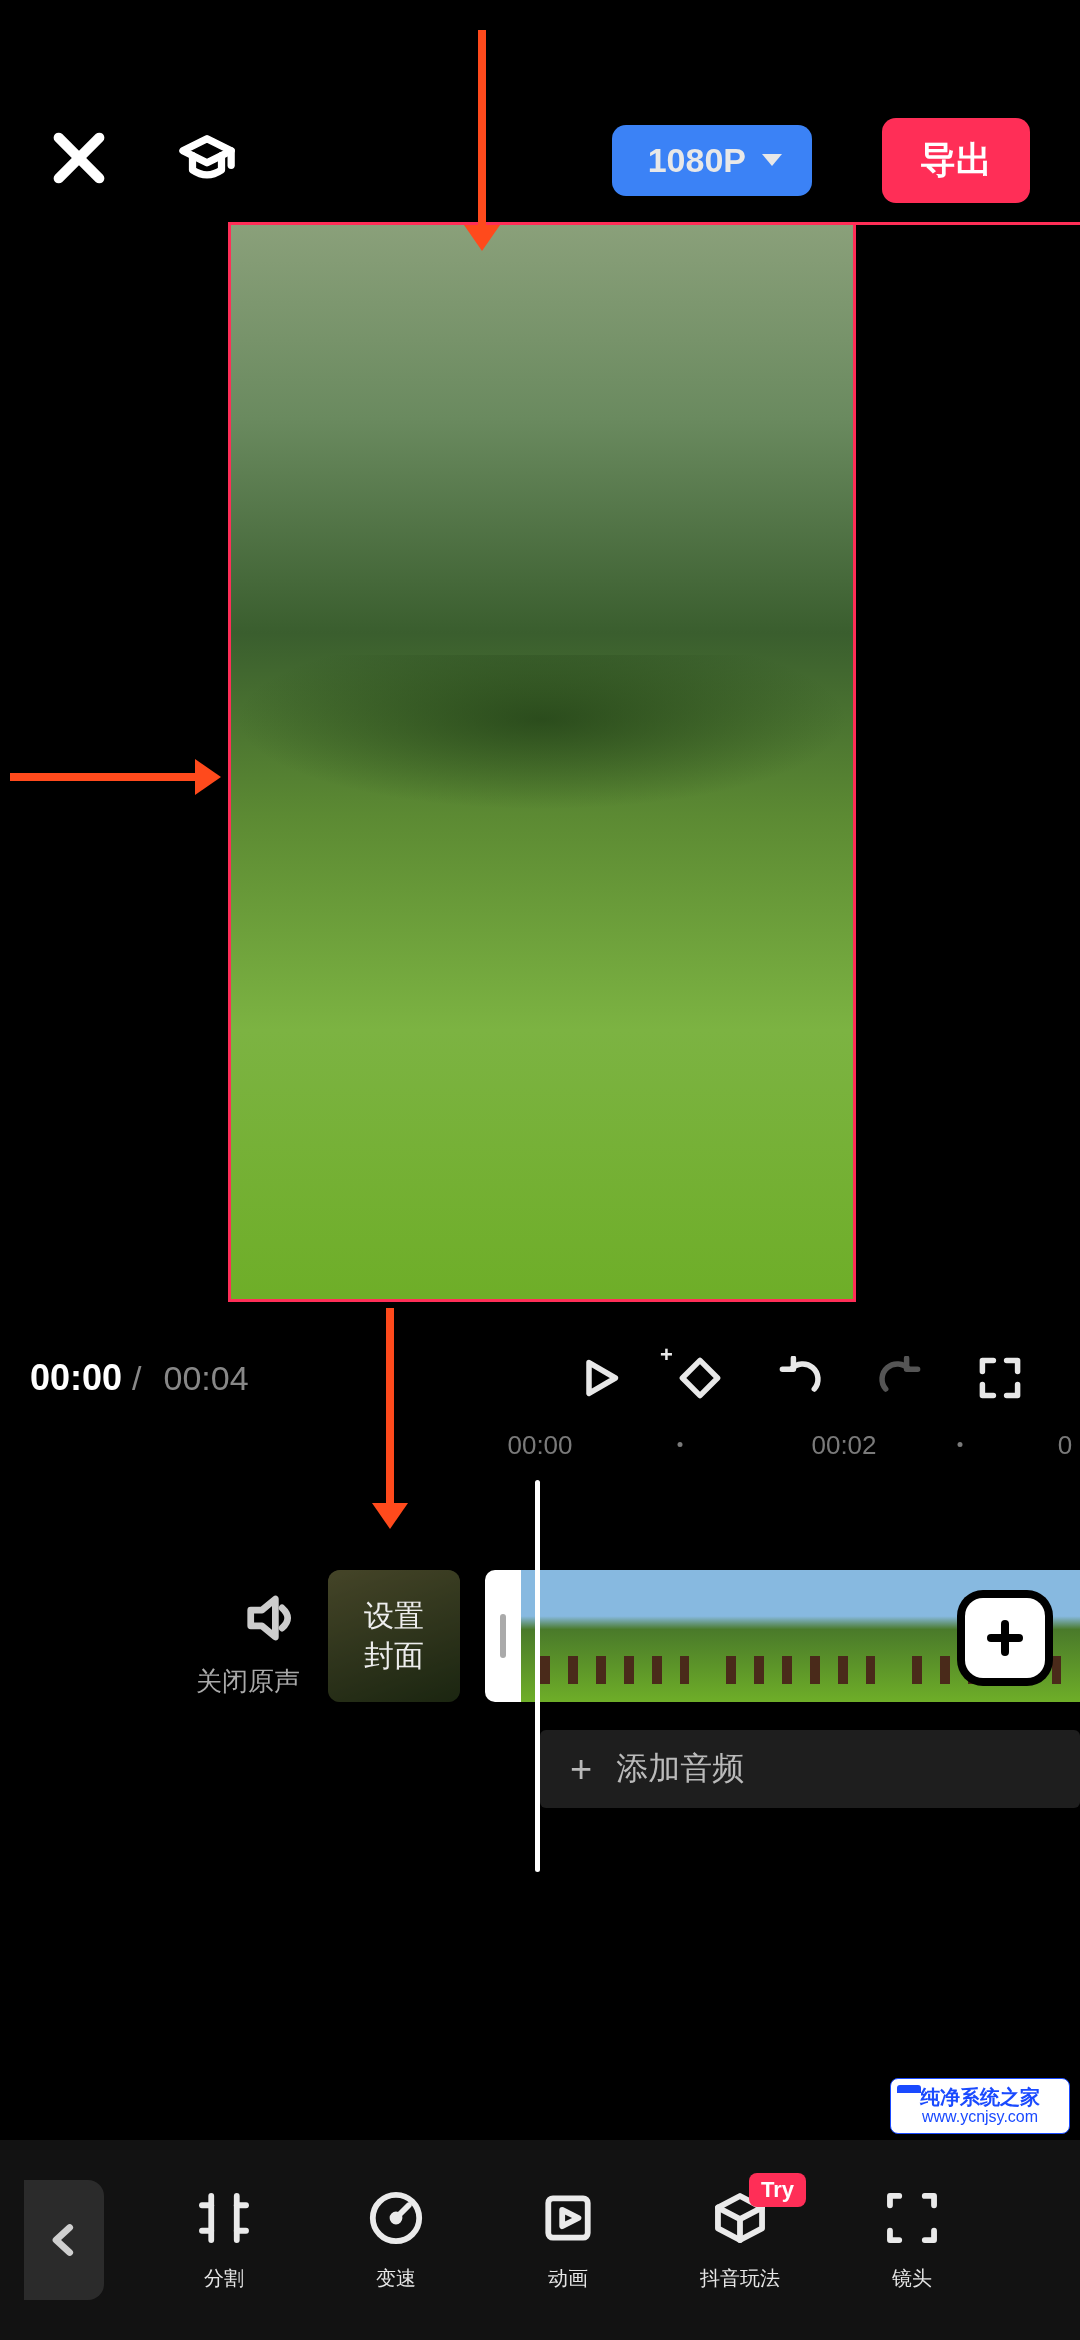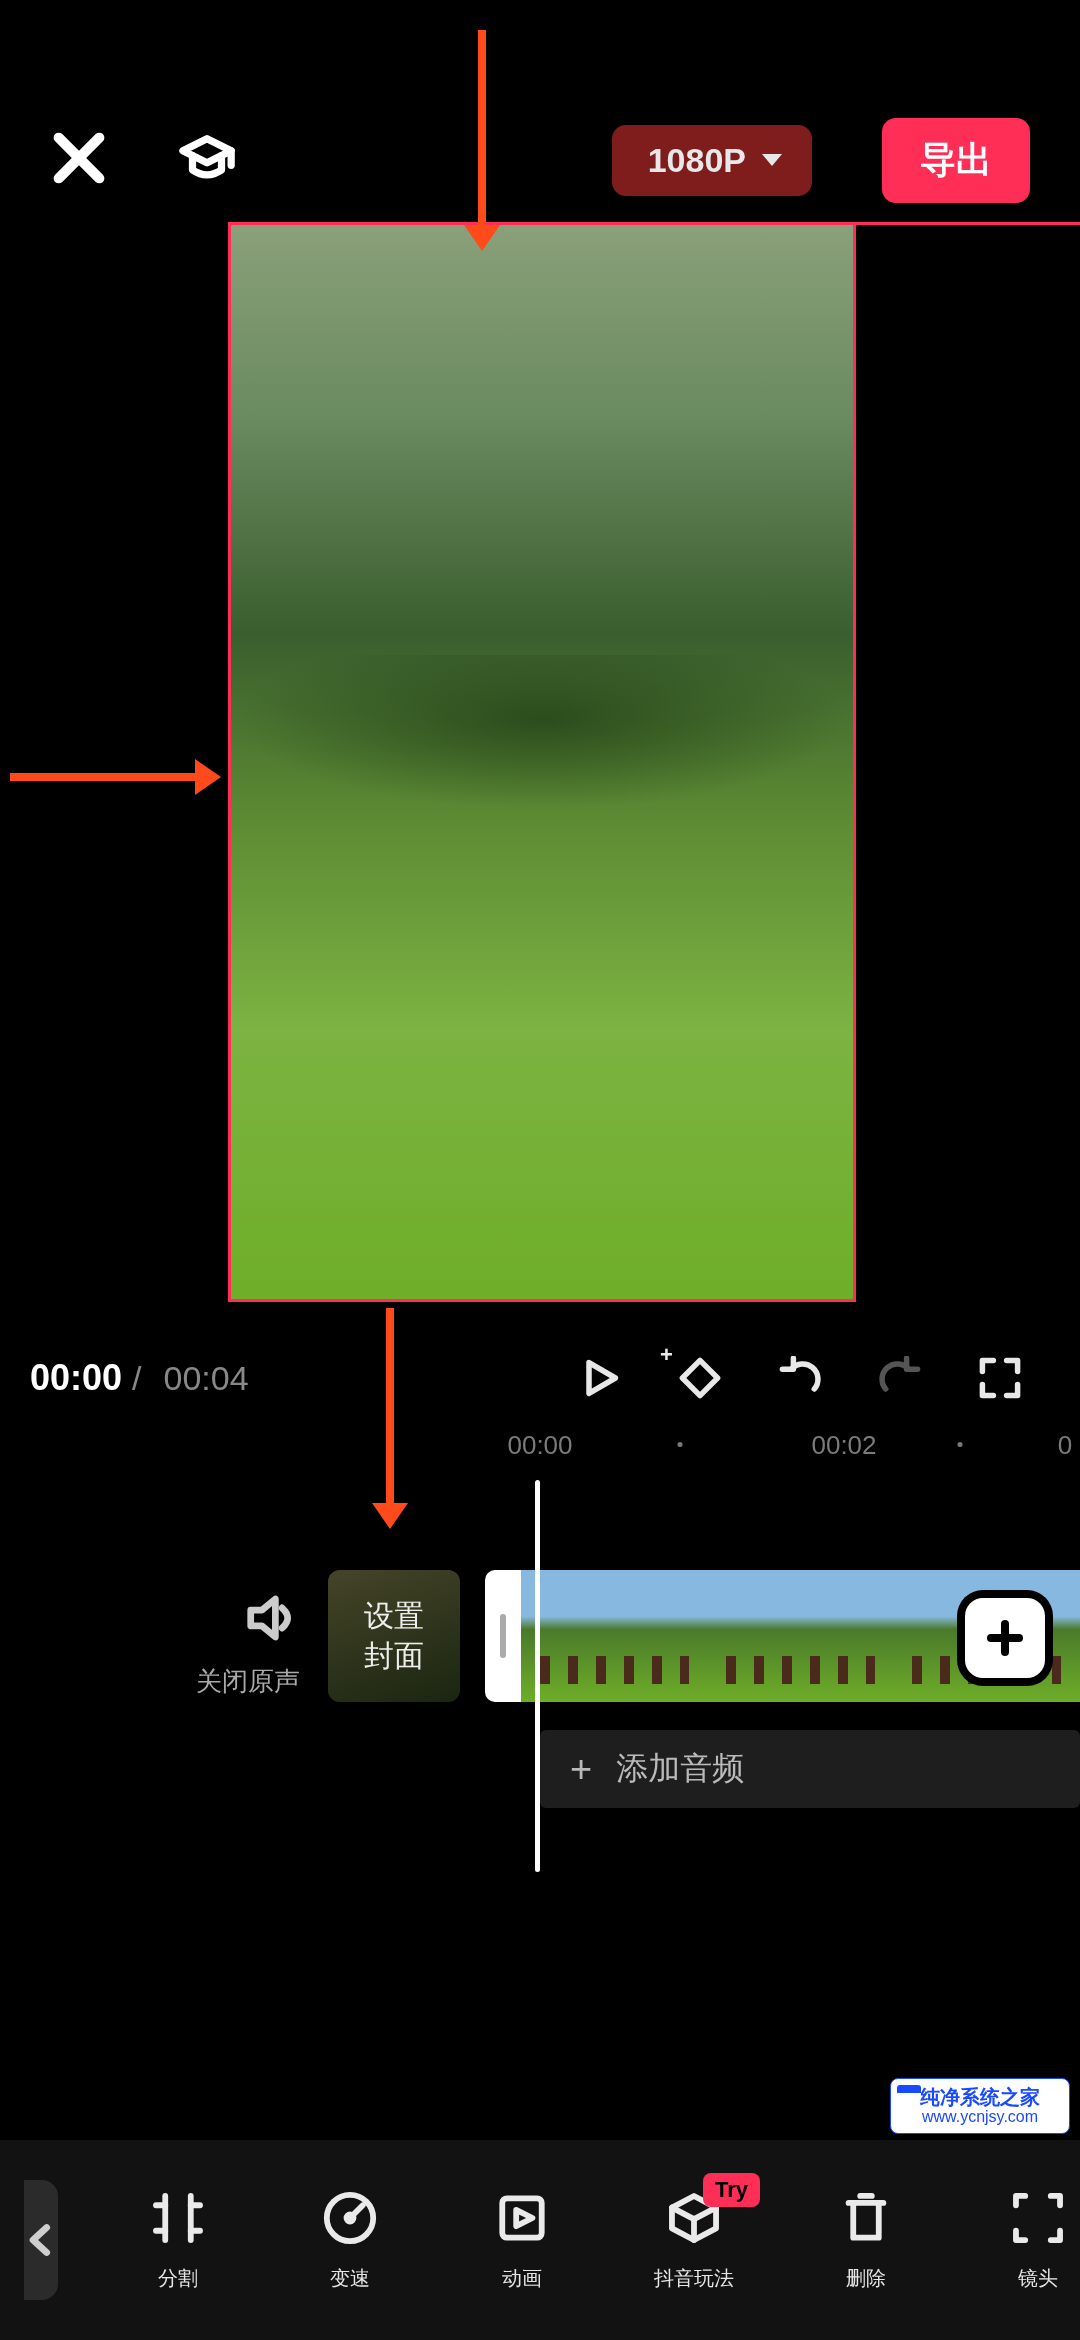--- a/index.html
+++ b/index.html
@@ -24,21 +24,21 @@
     padding: 0 50px;
     gap: 70px;
   }
   .topbar .close svg,
   .topbar .academy svg { width: 58px; height: 58px; }
   .topbar .close svg line { stroke: #fff; stroke-width: 7; stroke-linecap: round; }
   .topbar .academy svg path,
   .topbar .academy svg line { stroke: #fff; stroke-width: 6; fill: none; stroke-linecap: round; stroke-linejoin: round; }
   .topbar .spacer { flex: 1; }
   .res-pill {
-    background: #7f1d1d;
+    background: #3b82f6;
     border-radius: 14px;
     padding: 16px 30px 16px 36px;
     display: flex;
     align-items: center;
     gap: 16px;
     font-size: 34px;
     font-weight: 600;
     color: #e8e8e8;
   }
   .res-pill .tri {
@@ -330,21 +330,21 @@
     display:flex;flex-direction:column;align-items:center;gap:18px;
     position:relative;
     min-width:120px;
   }
   .tool svg{width:58px;height:58px;}
   .tool svg *{stroke:#eaeaea;stroke-width:5;fill:none;stroke-linecap:round;stroke-linejoin:round;}
   .tool .lbl{color:#e6e6e6;font-size:20px;}
   .tool .badge{
     position:absolute;
     top:-16px;right:-6px;
-    background:#ff2e57;color:#000000;
+    background:#ff2e57;color:#ffffff;
     font-size:22px;font-weight:600;
     padding:4px 12px;border-radius:8px;
   }
 
   
   .wm{
     position:absolute;
     right:10px;bottom:206px;
     width:180px;height:56px;
     background:#fff;border-radius:8px;
@@ -518,28 +518,20 @@
       <span class="badge">Try</span>
       <svg viewBox="0 0 50 50">
           <path d="M25 6 L44 16 L44 34 L25 44 L6 34 L6 16 Z"></path>
           <path d="M6 16 L25 26 L44 16"></path>
           <path d="M25 26 L25 44"></path>
         </svg>
       <span class="lbl">抖音玩法</span>
     </div>
     <div class="tool">
       <svg viewBox="0 0 50 50">
-          <path d="M10 12 L40 12"></path>
-          <path d="M14 12 L14 42 L36 42 L36 12"></path>
-          <path d="M20 6 L30 6"></path>
-        </svg>
-      <span class="lbl">删除</span>
-    </div>
-    <div class="tool">
-      <svg viewBox="0 0 50 50">
           <path d="M6 14 L6 6 L14 6"></path>
           <path d="M36 6 L44 6 L44 14"></path>
           <path d="M44 36 L44 44 L36 44"></path>
           <path d="M14 44 L6 44 L6 36"></path>
         </svg>
       <span class="lbl">镜头</span>
     </div>
   </div>
 </div>
 

